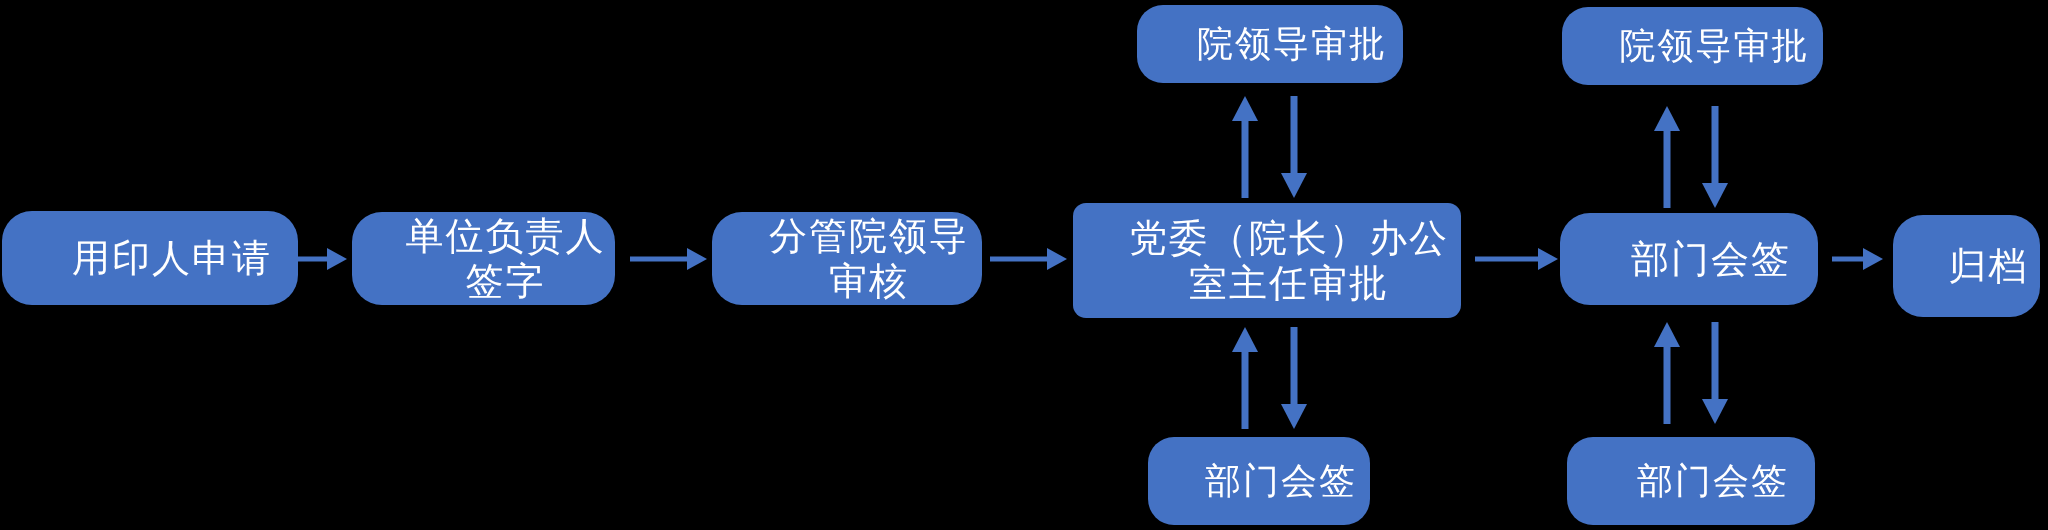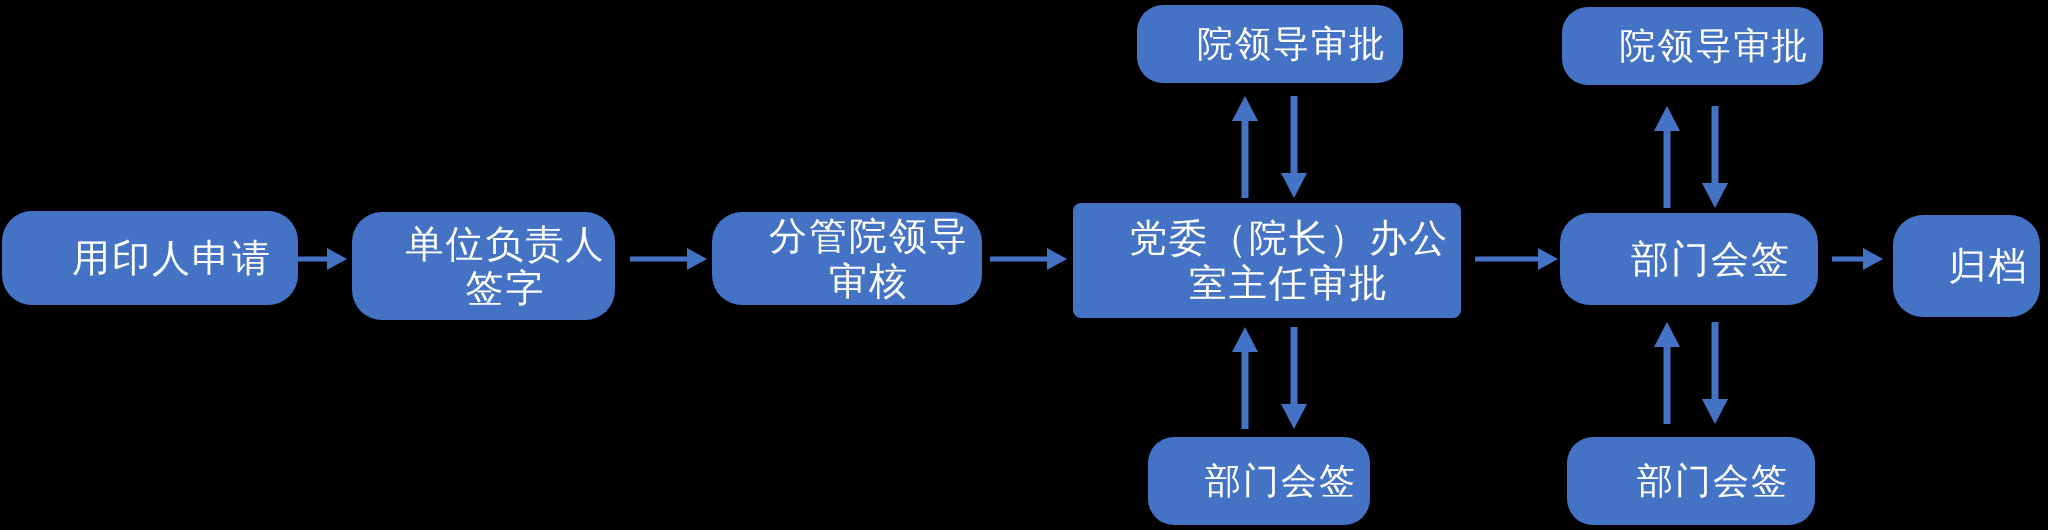--- a/index.html
+++ b/index.html
@@ -30,38 +30,38 @@
     align-items: center;
     justify-content: center;
     text-align: center;
     white-space: pre-line;
     font-size: 38px;
     line-height: 1.16;
     letter-spacing: 2px;
     padding-left: 44px;
   }
   .node.small { font-size: 36px; border-radius: 26px; }
-  .node.big   { border-radius: 8px; }
+  .node.big   { border-radius: 13px; }
   .arrow {
     position: absolute;
     color: var(--arrow);
     display: block;
   }
   .arrow svg { display: block; width: 100%; height: 100%; }
 </style>
 </head>
 <body>
 
 <div class="canvas">
 
   <div class="node" style="left:2px; top:211px; width:296px; height:94px;">
     <span>用印人申请</span>
   </div>
 
-  <div class="node" style="left:352px; top:212px; width:263px; height:108px;">
+  <div class="node" style="left:352px; top:212px; width:263px; height:93px;">
     <span>单位负责人
 签字</span>
   </div>
 
   <div class="node" style="left:712px; top:212px; width:270px; height:93px;">
     <span>分管院领导
 审核</span>
   </div>
 
   <div class="node big" style="left:1073px; top:203px; width:388px; height:115px;">

